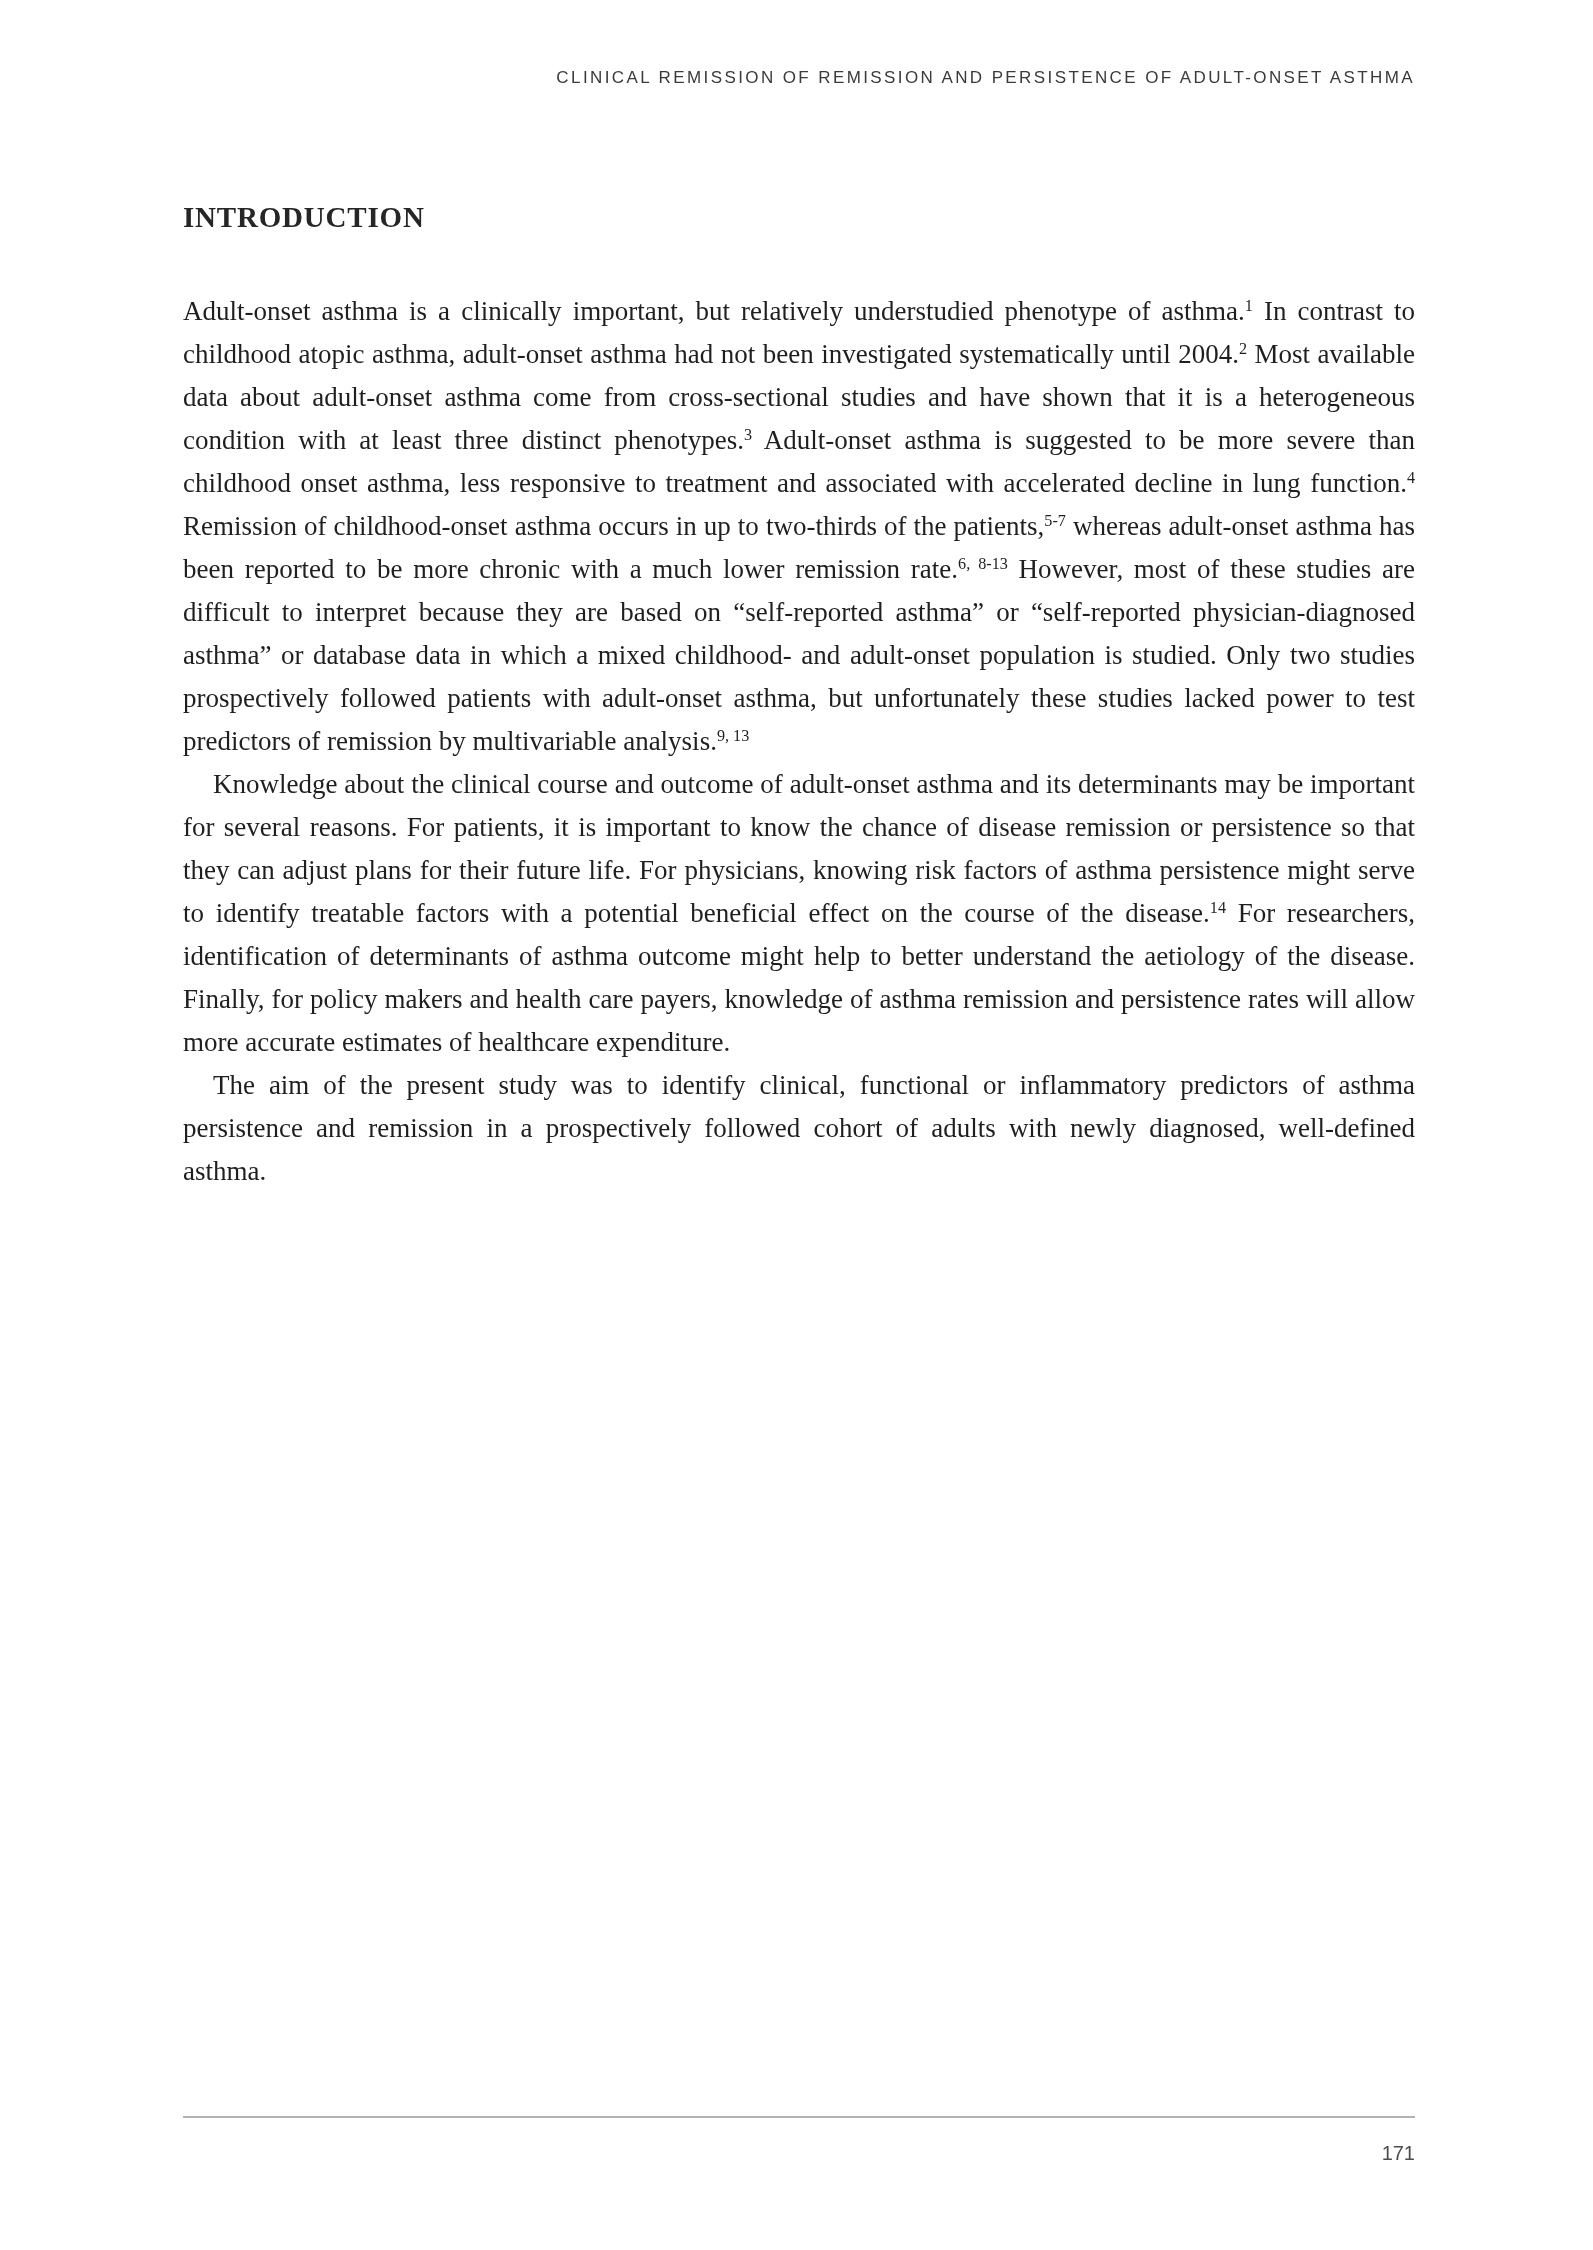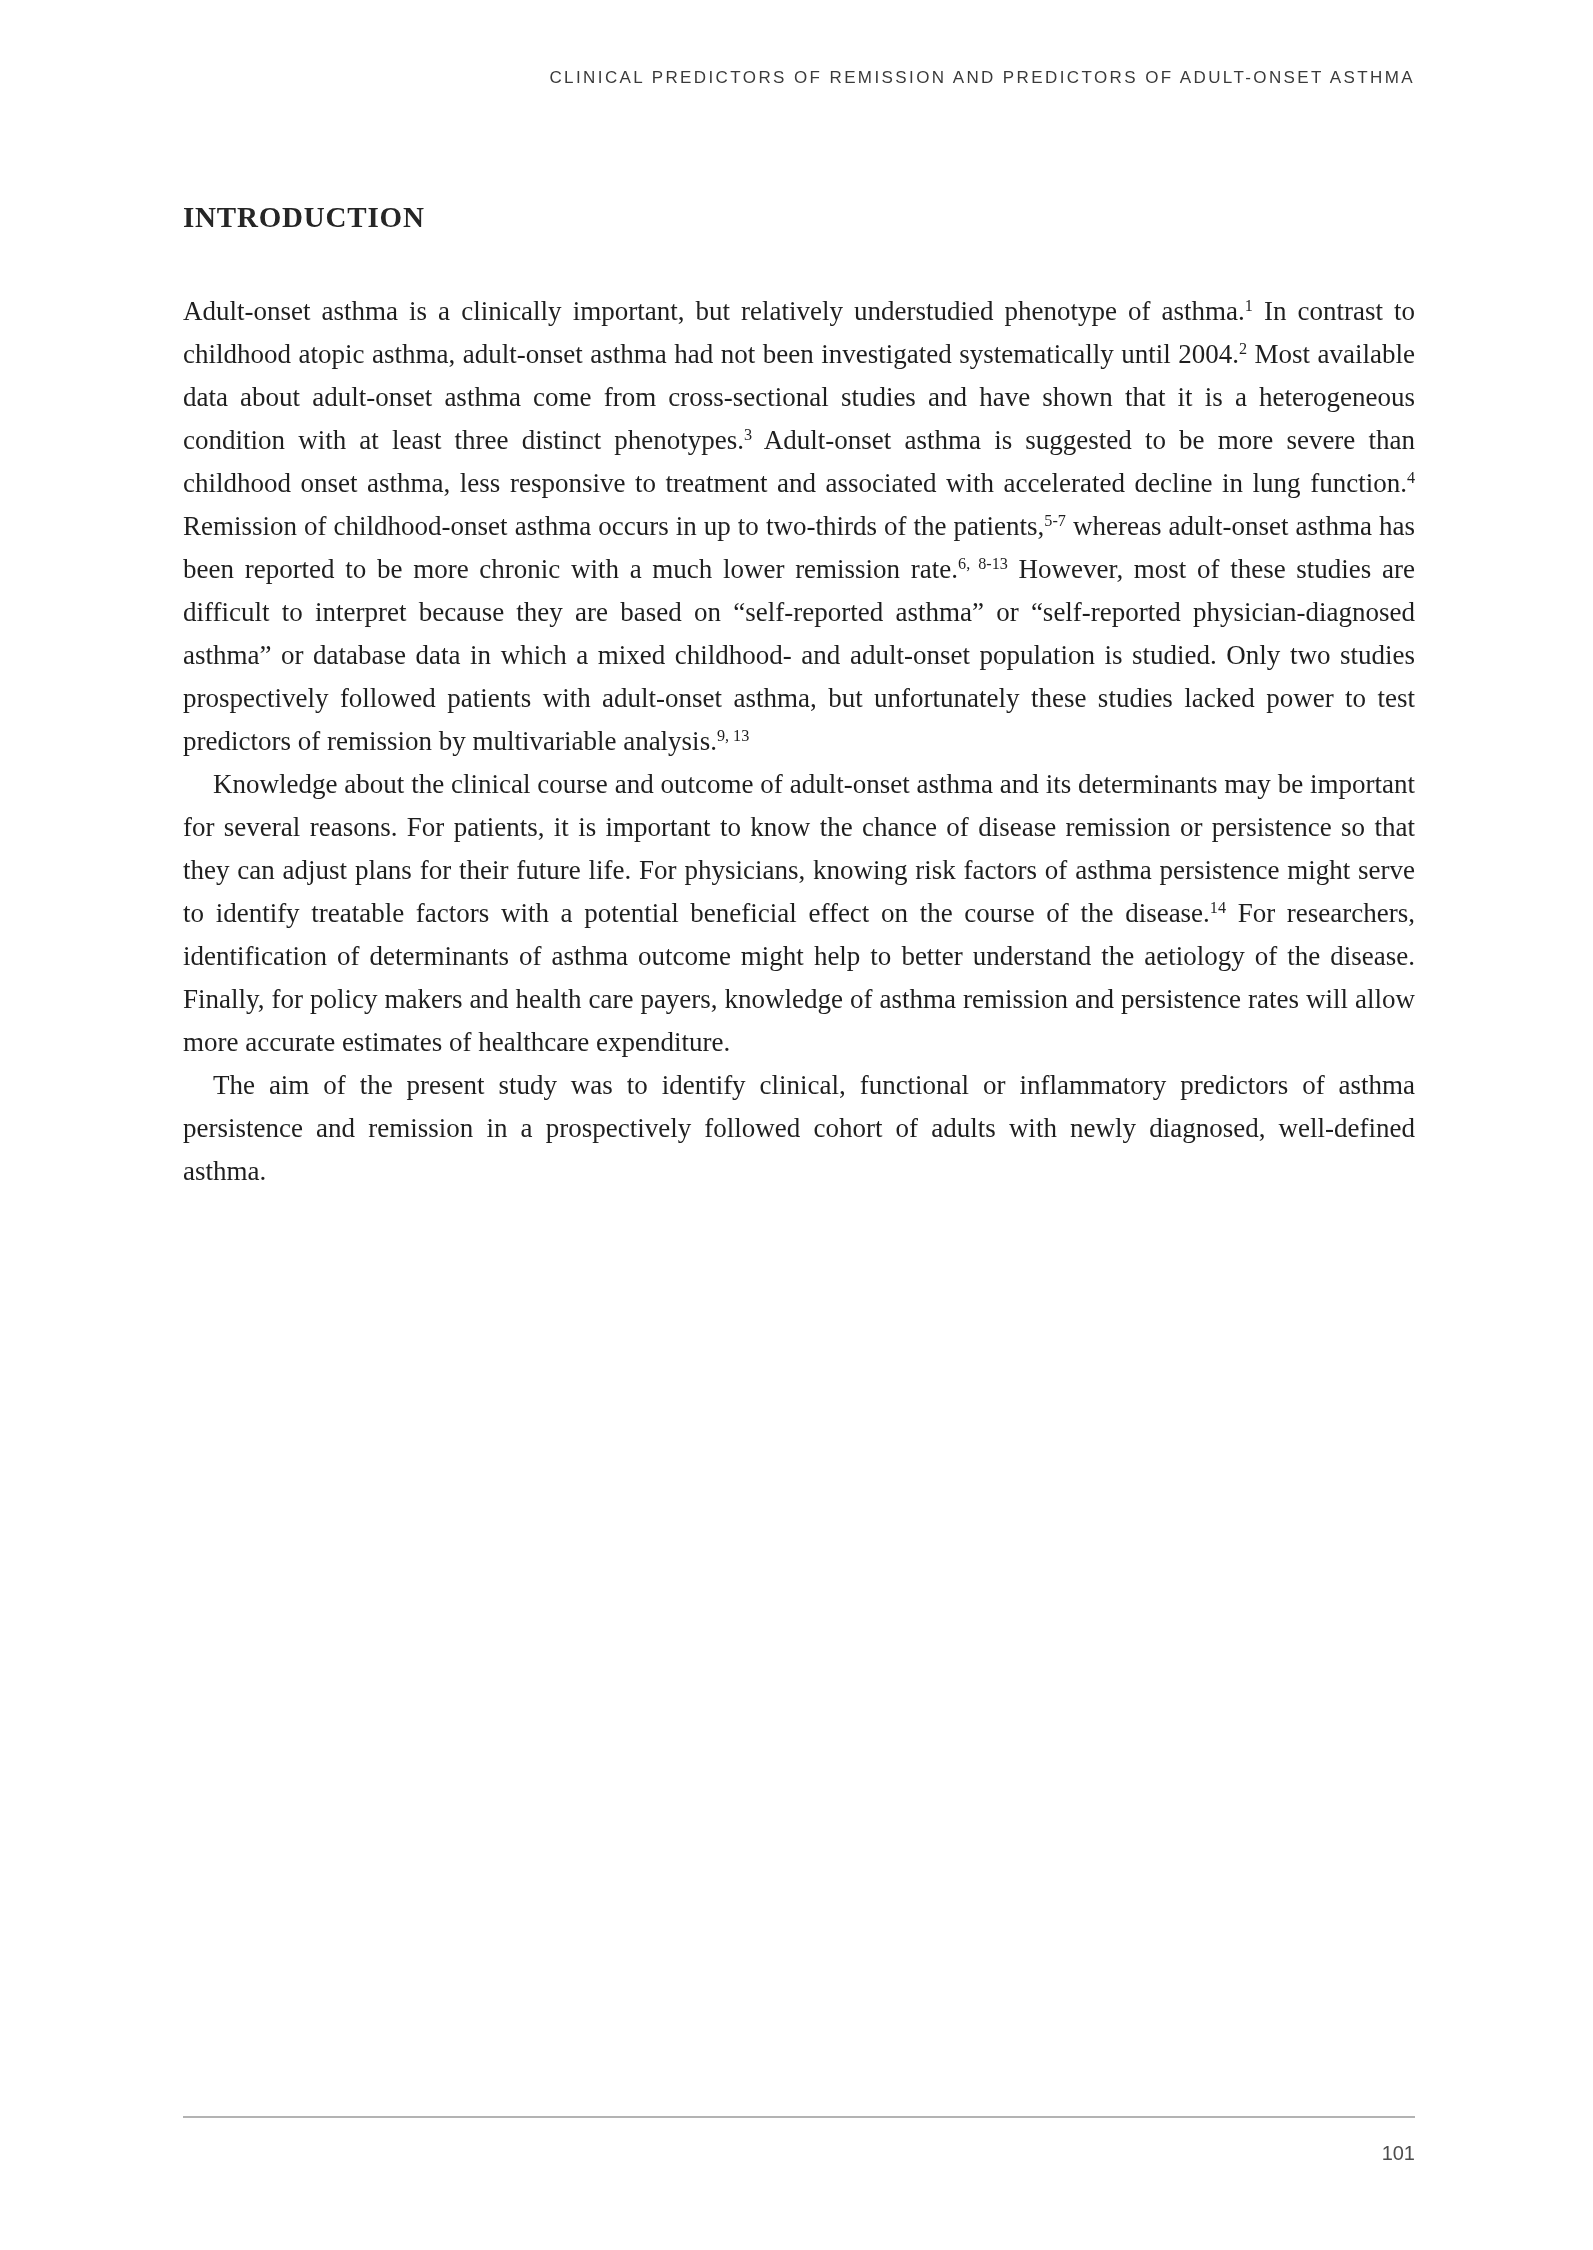--- a/index.html
+++ b/index.html
@@ -78,30 +78,30 @@
     text-align: right;
     font-size: 20px;
     color: #4d4d4d;
   }
 </style>
 </head>
 <body>
 
 <div class="page">
 
-  <header class="running-header">CLINICAL PREDICTORS OF REMISSION AND PREDICTORS OF ADULT-ONSET ASTHMA</header>
+  <header class="running-header">CLINICAL REMISSION OF REMISSION AND PERSISTENCE OF ADULT-ONSET ASTHMA</header>
 
   <main class="content">
     <h1 class="section-heading">INTRODUCTION</h1>
 
     <div class="paragraphs">
         <p class="">Adult-onset asthma is a clinically important, but relatively understudied phenotype of asthma.<sup>1</sup> In contrast to childhood atopic asthma, adult-onset asthma had not been investigated systematically until 2004.<sup>2</sup> Most available data about adult-onset asthma come from cross-sectional studies and have shown that it is a heterogeneous condition with at least three distinct phenotypes.<sup>3</sup> Adult-onset asthma is suggested to be more severe than childhood onset asthma, less responsive to treatment and associated with accelerated decline in lung function.<sup>4</sup> Remission of childhood-onset asthma occurs in up to two-thirds of the patients,<sup>5-7</sup> whereas adult-onset asthma has been reported to be more chronic with a much lower remission rate.<sup>6, 8-13</sup> However, most of these studies are difficult to interpret because they are based on “self-reported asthma” or “self-reported physician-diagnosed asthma” or database data in which a mixed childhood- and adult-onset population is studied. Only two studies prospectively followed patients with adult-onset asthma, but unfortunately these studies lacked power to test predictors of remission by multivariable analysis.<sup>9, 13</sup></p>
         <p class="indent">Knowledge about the clinical course and outcome of adult-onset asthma and its determinants may be important for several reasons. For patients, it is important to know the chance of disease remission or persistence so that they can adjust plans for their future life. For physicians, knowing risk factors of asthma persistence might serve to identify treatable factors with a potential beneficial effect on the course of the disease.<sup>14</sup> For researchers, identification of determinants of asthma outcome might help to better understand the aetiology of the disease. Finally, for policy makers and health care payers, knowledge of asthma remission and persistence rates will allow more accurate estimates of healthcare expenditure.</p>
         <p class="indent">The aim of the present study was to identify clinical, functional or inflammatory predictors of asthma persistence and remission in a prospectively followed cohort of adults with newly diagnosed, well-defined asthma.</p>
       </div>
   </main>
 
   <footer>
     <div class="footer-rule"></div>
-    <div class="page-number">101</div>
+    <div class="page-number">171</div>
   </footer>
 
 </div>
 
 </body></html>

